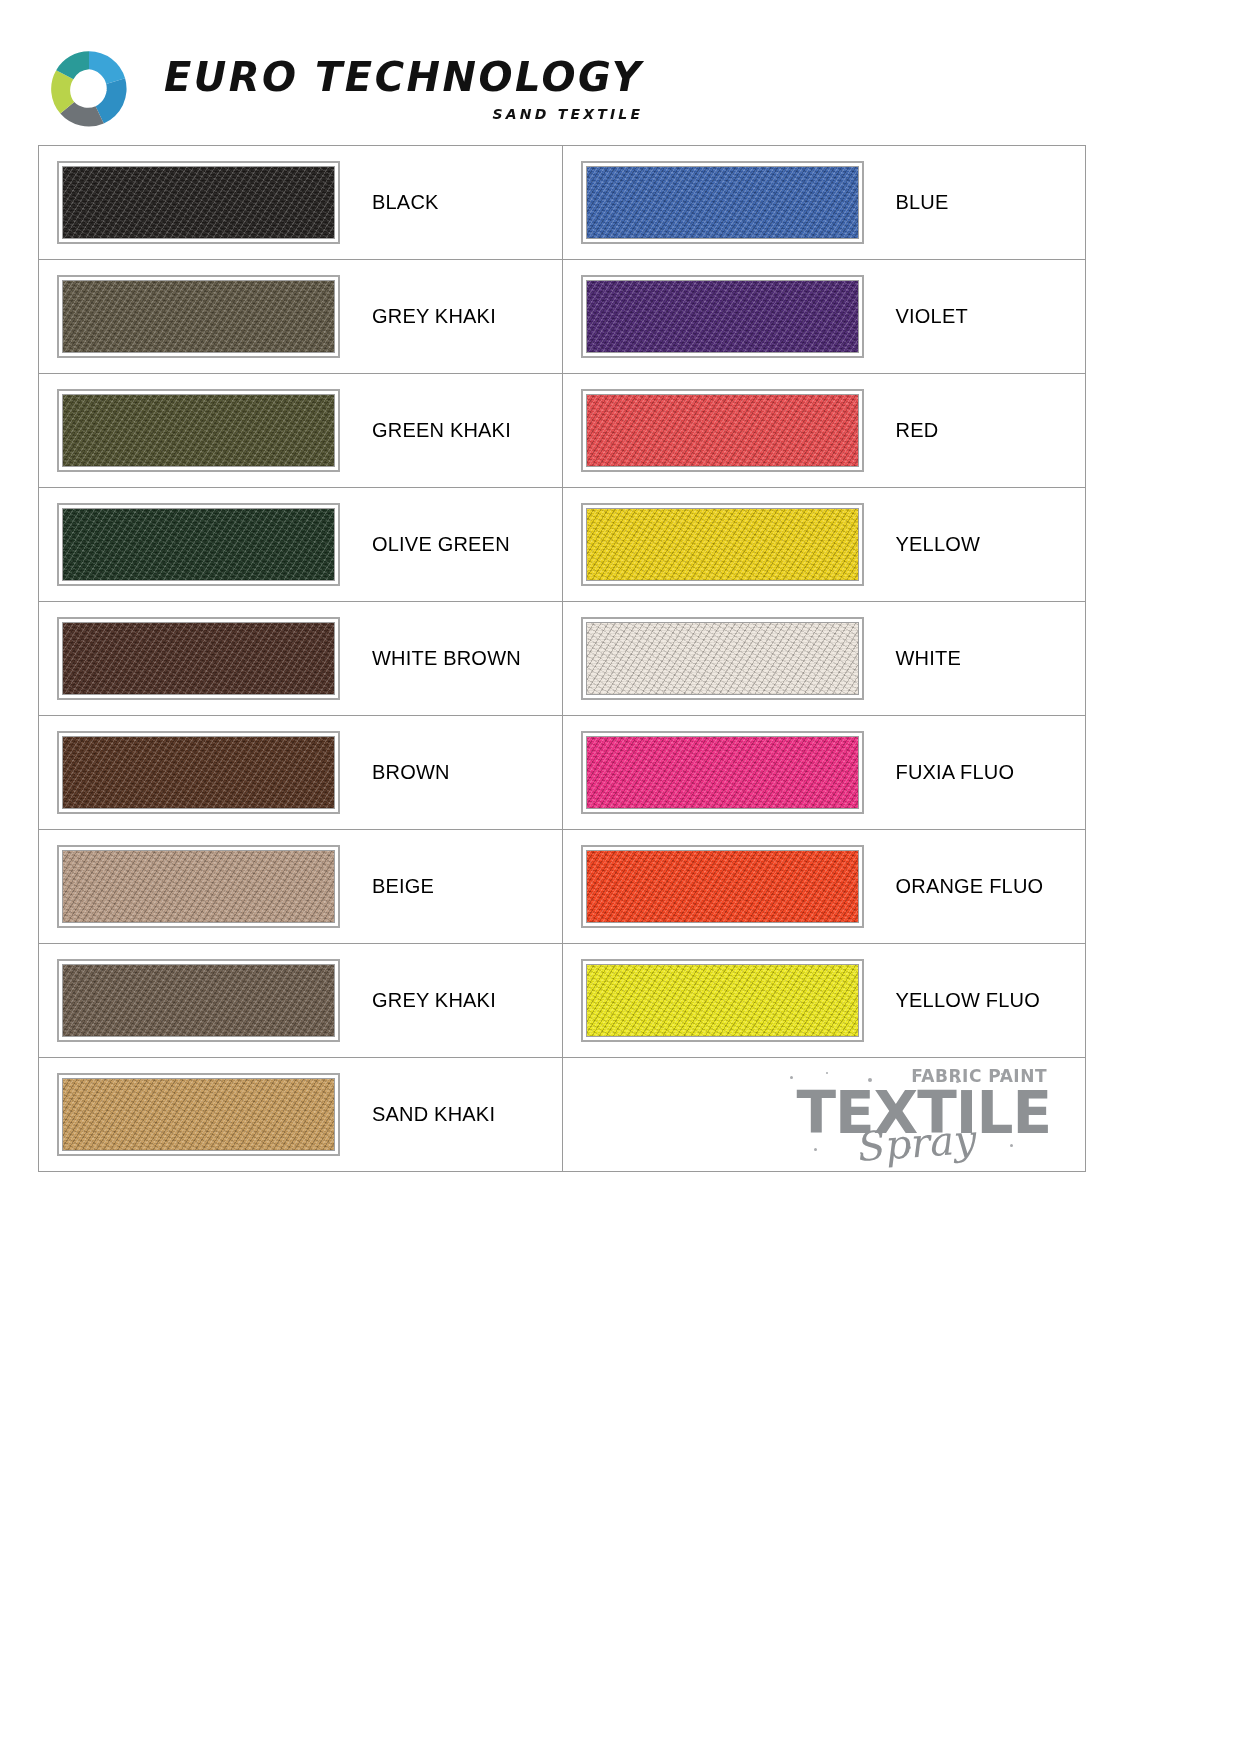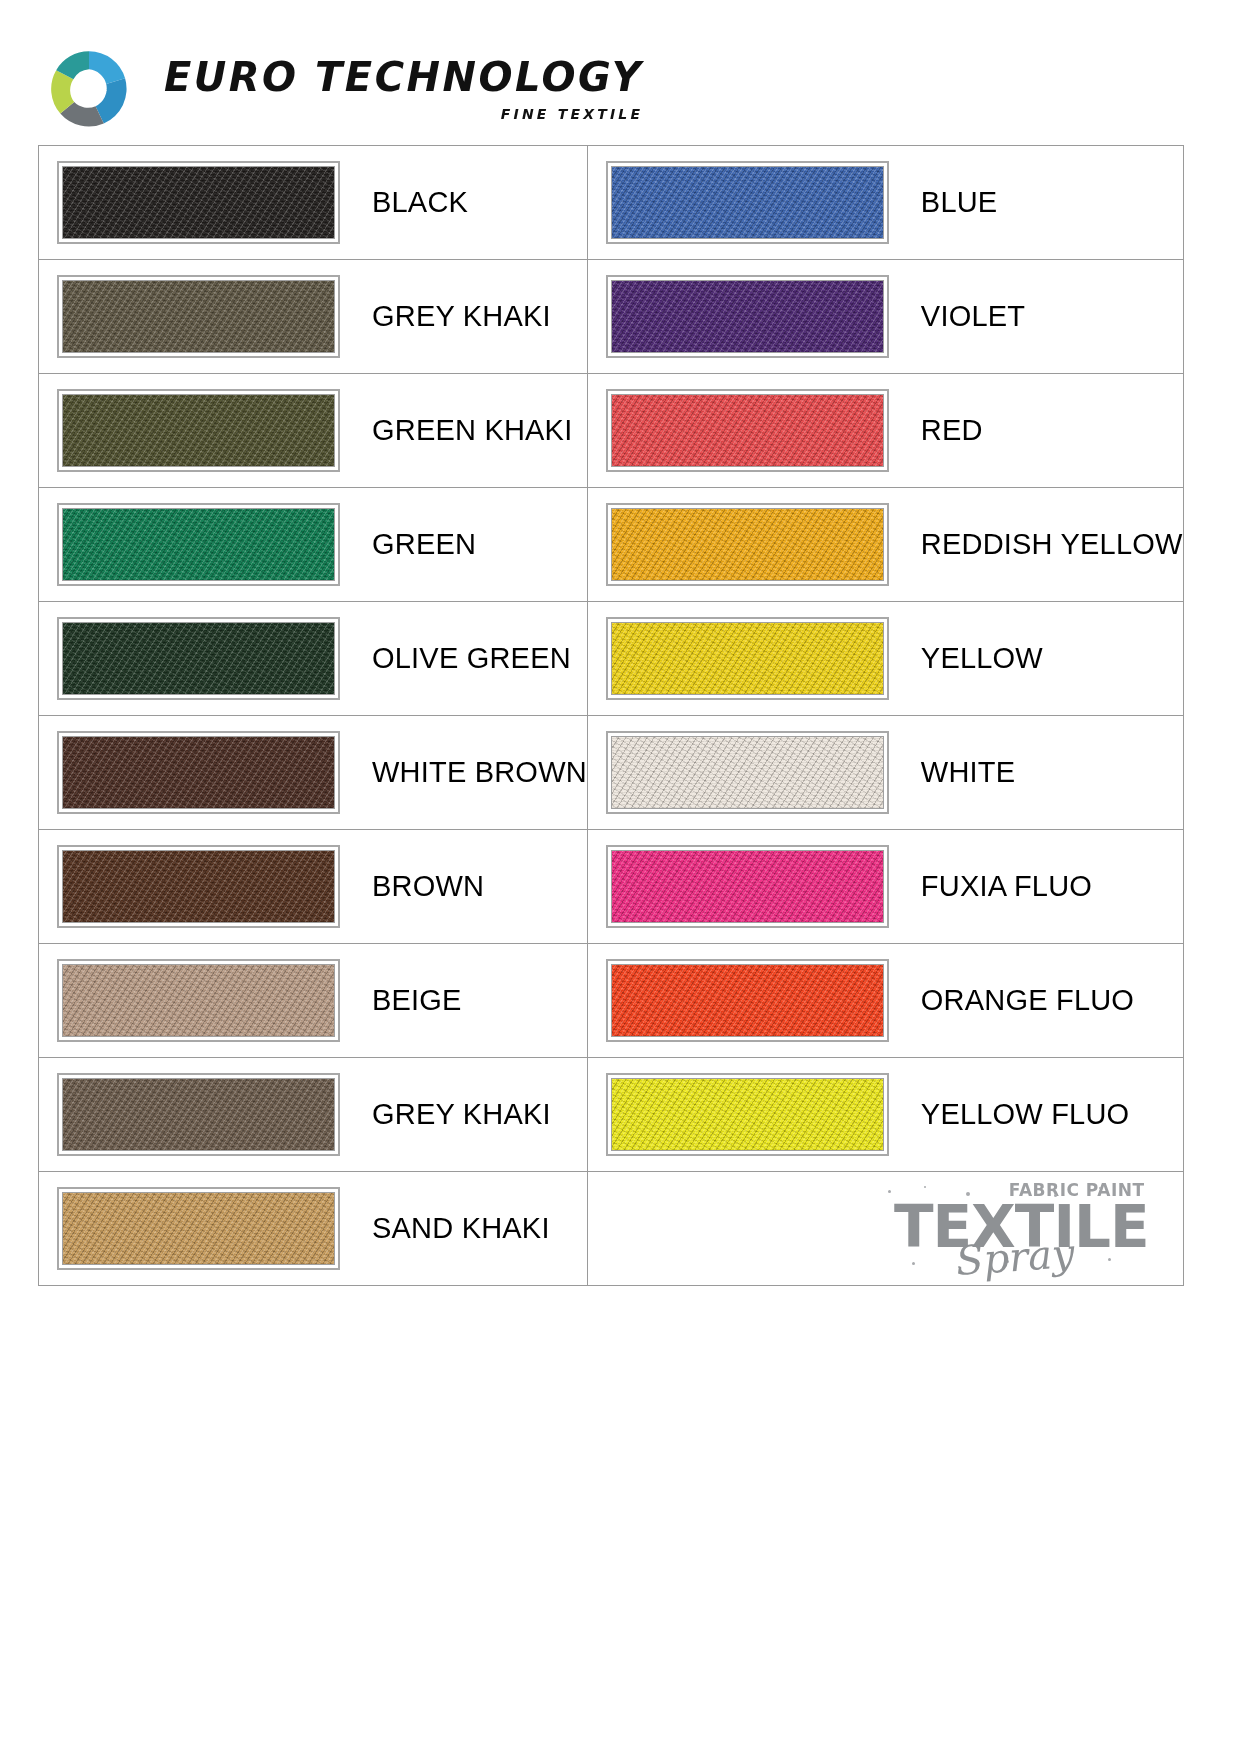--- a/index.html
+++ b/index.html
@@ -130,21 +130,21 @@
       repeating-linear-gradient(0deg,
         rgba(0,0,0,0.07) 0px,
         rgba(0,0,0,0.07) 1px,
         rgba(255,255,255,0.05) 1px,
         rgba(255,255,255,0.05) 3px);
     pointer-events: none;
   }
 
   .color-label {
     font-family: "Liberation Sans", sans-serif;
-    font-size: 29px;
+    font-size: 20px;
     color: #000000;
     letter-spacing: 0.2px;
     margin-left: 32px;
     white-space: nowrap;
   }
 
   
   .product-logo {
     position: relative;
     width: 100%;
@@ -206,21 +206,21 @@
           <path d="M 18,42 A 46,46 0 0 1 -35,30 L -18,16 A 24,24 0 0 0 8,21 Z" fill="#6e7377"></path>
           <path d="M -35,30 A 46,46 0 0 1 -40,-23 L -19,-12 A 24,24 0 0 0 -18,16 Z" fill="#b9d34a"></path>
           <path d="M -40,-23 A 46,46 0 0 1 0,-46 L 0,-24 A 24,24 0 0 0 -19,-12 Z" fill="#2a9a98"></path>
 
           <path d="M -13,-16 L 22,2 L -13,18 Z" fill="#ffffff"></path>
         </g>
       </svg>
     </div>
     <div class="logo-text-wrap">
       <div class="brand-name">EURO TECHNOLOGY</div>
-      <div class="brand-sub">FINE TEXTILE</div>
+      <div class="brand-sub">SAND TEXTILE</div>
     </div>
   </div>
 
   <table class="chart-table">
     <tbody id="table-body">
         <tr>
           <td>
             <div class="cell">
               <div class="swatch" style="border-color: rgb(168, 168, 168);">
                 <div class="swatch-inner" style="background: rgb(34, 31, 29);"></div>
@@ -263,38 +263,20 @@
               </div>
               <div class="color-label">GREEN KHAKI</div>
             </div>
           </td>
           <td>
             <div class="cell">
               <div class="swatch" style="border-color: rgb(168, 168, 168);">
                 <div class="swatch-inner" style="background: rgb(232, 72, 75);"></div>
               </div>
               <div class="color-label">RED</div>
-            </div>
-          </td>
-        </tr>
-        <tr>
-          <td>
-            <div class="cell">
-              <div class="swatch" style="border-color: rgb(168, 168, 168);">
-                <div class="swatch-inner" style="background: rgb(12, 122, 78);"></div>
-              </div>
-              <div class="color-label">GREEN</div>
-            </div>
-          </td>
-          <td>
-            <div class="cell">
-              <div class="swatch" style="border-color: rgb(168, 168, 168);">
-                <div class="swatch-inner" style="background: rgb(240, 171, 22);"></div>
-              </div>
-              <div class="color-label">REDDISH YELLOW</div>
             </div>
           </td>
         </tr>
         <tr>
           <td>
             <div class="cell">
               <div class="swatch" style="border-color: rgb(168, 168, 168);">
                 <div class="swatch-inner" style="background: rgb(28, 51, 33);"></div>
               </div>
               <div class="color-label">OLIVE GREEN</div>

